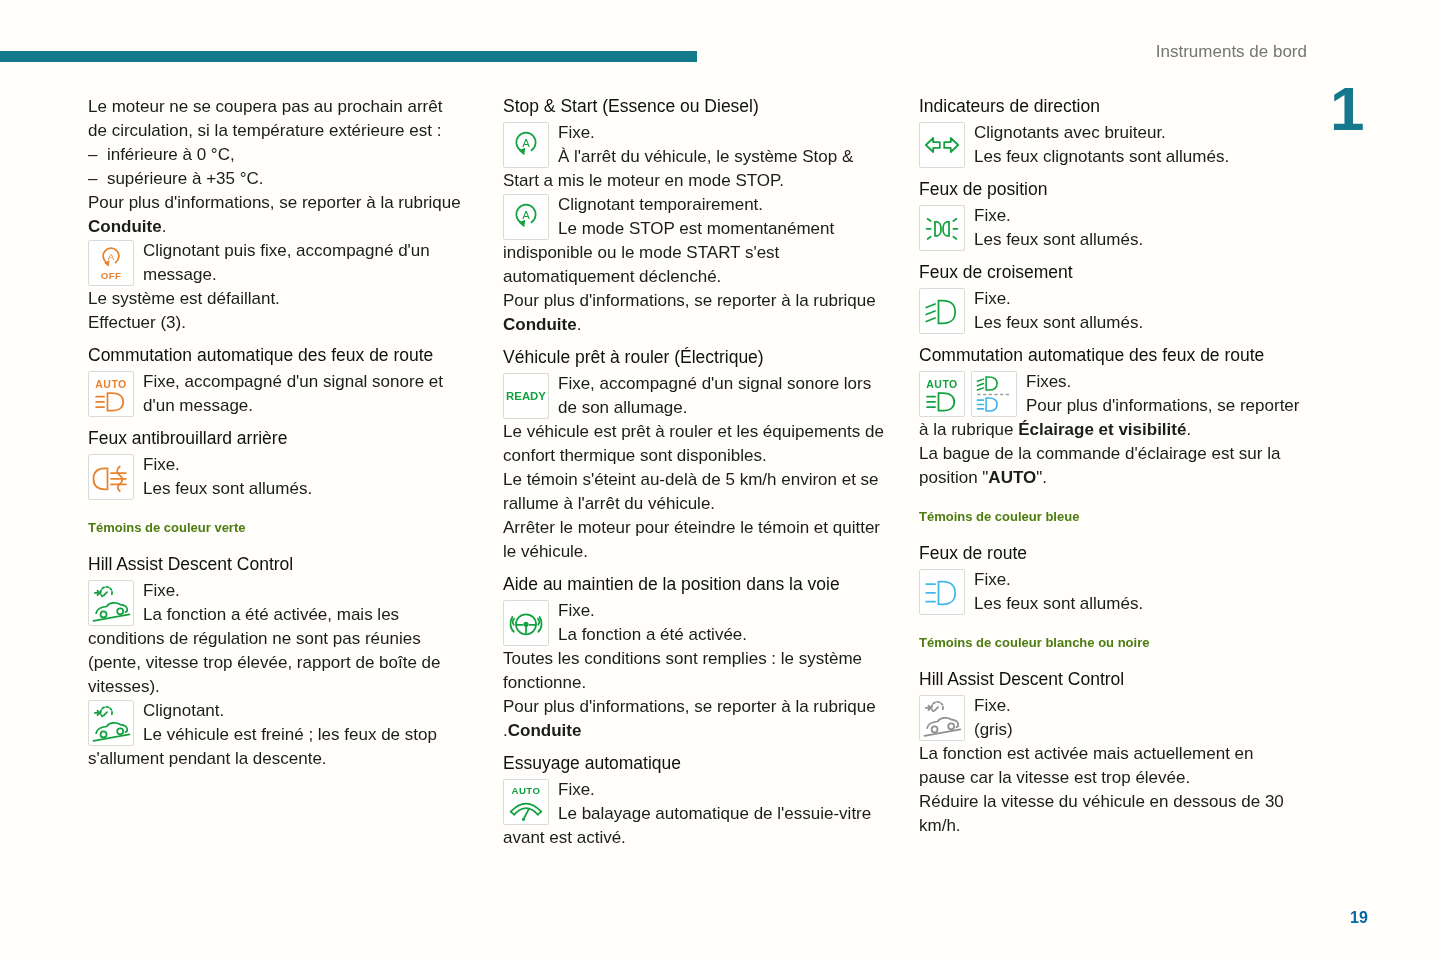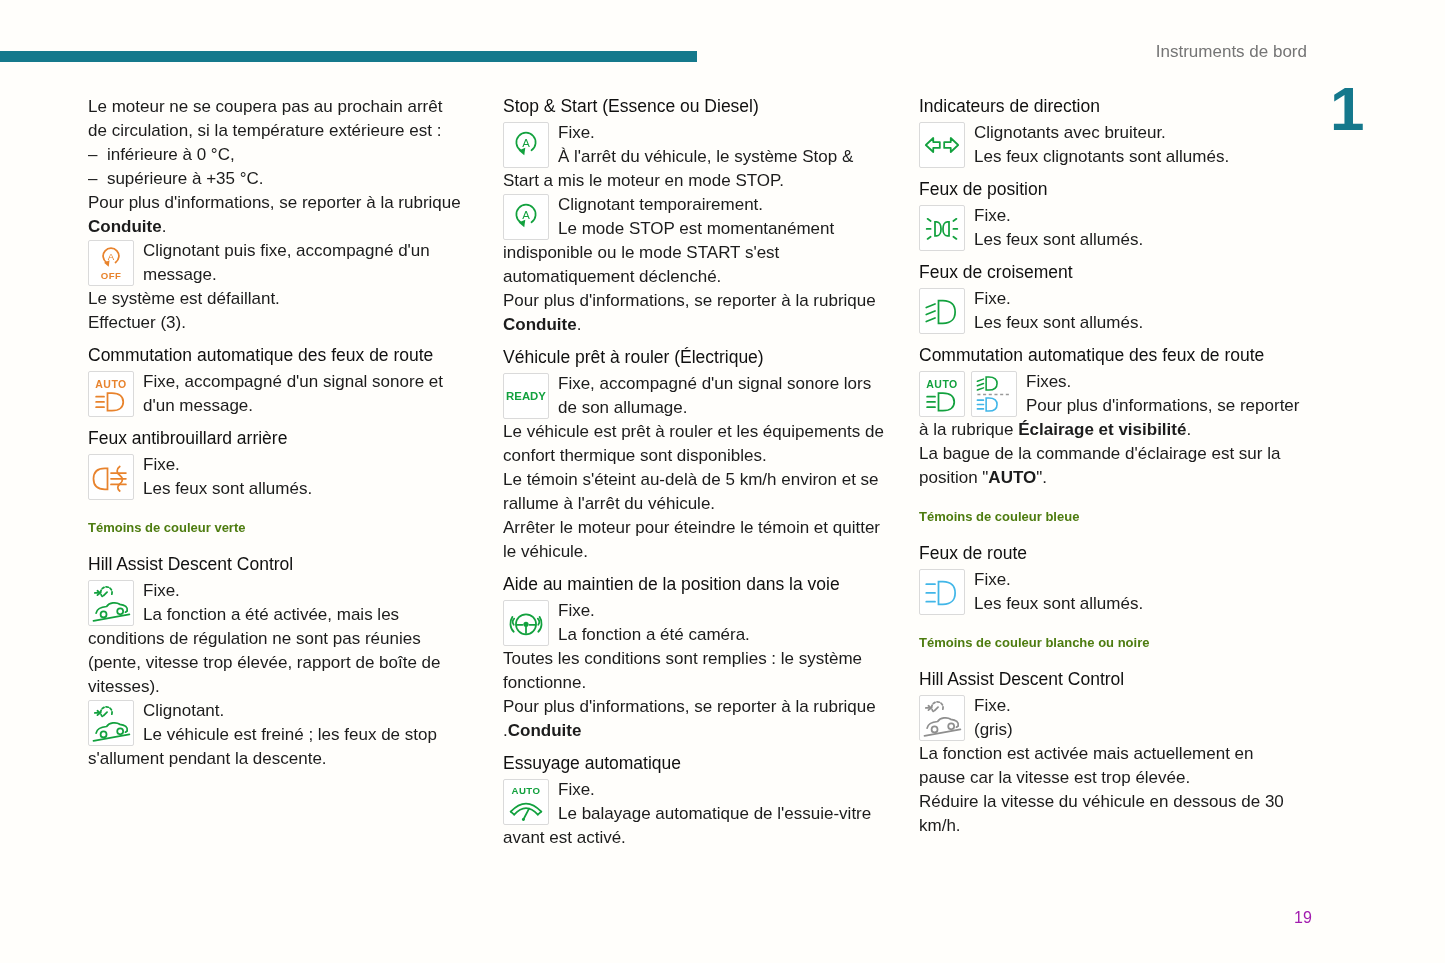--- a/index.html
+++ b/index.html
@@ -2,21 +2,21 @@
 <html><head>
 <meta charset="utf-8">
 <style>
   html,body{margin:0;padding:0;background:#e9e9e9;}
   .page{position:relative;width:1445px;height:963px;background:#fffefb;overflow:hidden;
         font-family:"Liberation Sans",sans-serif;}
   .topbar{position:absolute;left:0;top:51px;width:697px;height:11px;background:#15798c;}
   .header{position:absolute;top:42px;right:138px;font-size:17px;color:#757575;}
   .chapter{position:absolute;top:78px;left:1330px;font-size:62px;font-weight:bold;
            color:#15788c;line-height:1;}
-  .pagenum{position:absolute;top:909px;left:1294px;font-size:16px;font-weight:normal;color:#a21caf;}
+  .pagenum{position:absolute;top:909px;left:1350px;font-size:16px;font-weight:bold;color:#0369a1;}
   .col{position:absolute;top:95px;color:#1c1c1c;}
   #col1{left:88px;width:374px;}
   #col2{left:503px;width:390px;}
   #col3{left:919px;width:384px;}
   .body{font-size:17px;line-height:24px;margin:0;}
   .hd{font-size:17.5px;line-height:23px;font-weight:normal;color:#101010;margin:9px 0 3px;}
   .sec{font-size:13px;line-height:24px;font-weight:bold;color:#4d7c0f;margin:15px 0 13px;}
   .col > :first-child{margin-top:0;}
   .irow{margin:0;}
   .irow::after{content:"";display:block;clear:none;}
@@ -188,21 +188,21 @@
               <path d="M28,26 H34.5"></path>
               <path d="M24,28.5 V35.5"></path>
           <path d="M10,34 C5.5,30 5,22 8.5,17"></path>
               <path d="M10.5,19 C8.5,21 8.5,24 10,26"></path>
           <path d="M38,34 C42.5,30 43,22 39.5,17"></path>
               <path d="M37.5,19 C39.5,21 39.5,24 38,26"></path>
         </g>
           </svg>
       </span>
       <div class="body">Fixe.</div>
-      <div class="body">La fonction a été caméra.</div>
+      <div class="body">La fonction a été activée.</div>
     </div>
     <p class="body">Toutes les conditions sont remplies : le système fonctionne.</p>
     <p class="body"><span>Pour plus d'informations, se reporter à la rubrique .</span><b>Conduite</b></p>
 
     <h3 class="hd">Essuyage automatique</h3>
     <div class="irow">
       <span class="ibox green">
         <svg viewBox="0 0 48 48">
             <g stroke="currentColor" stroke-width="2" fill="none" stroke-linecap="round">
           <text x="24" y="15" text-anchor="middle" font-size="11" font-weight="bold" letter-spacing="0.5" fill="currentColor" stroke="none">AUTO</text>

